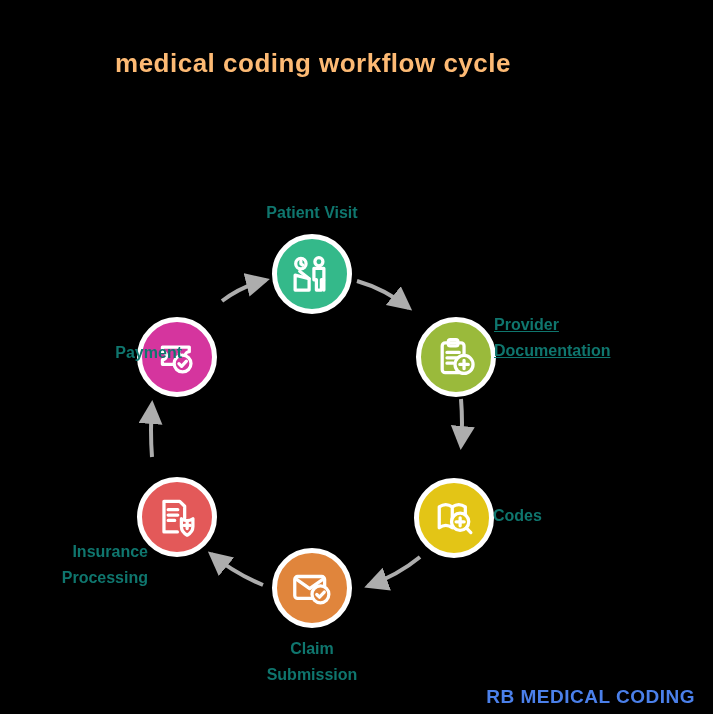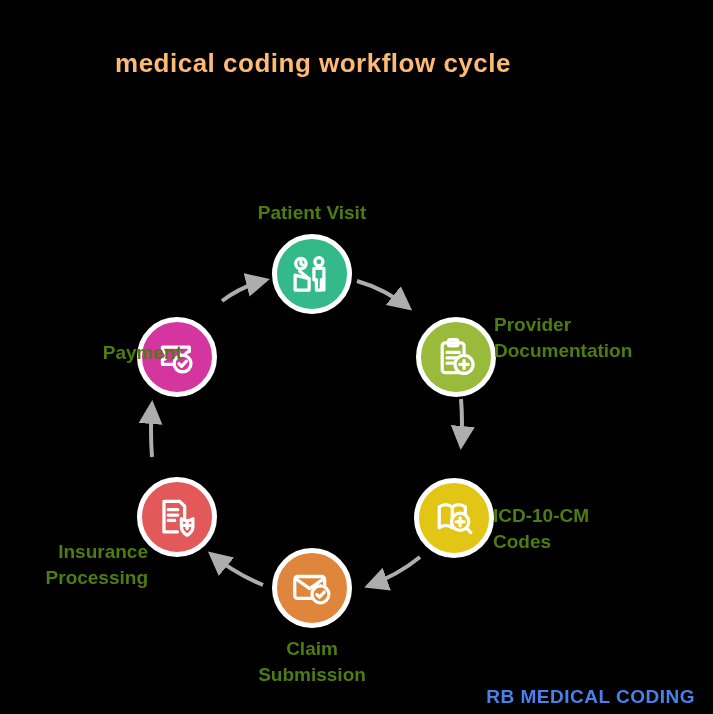--- a/index.html
+++ b/index.html
@@ -20,21 +20,21 @@
     width:70px;height:70px;border-radius:50%;
     border:5px solid #fff;
     background:var(--c,#888);
     display:flex;align-items:center;justify-content:center;
     box-shadow:0 1px 3px rgba(0,0,0,.25);
   }
   .ring svg{width:46px;height:46px;stroke:#fff;fill:none;
     stroke-width:1.7;stroke-linecap:round;stroke-linejoin:round;}
   .ring svg .badge{fill:var(--c);}
   .node-label{
-    position:absolute;font-size:19px;font-weight:bold;color:#4d7c0f;
+    position:absolute;font-size:16px;font-weight:bold;color:#0f766e;
     line-height:26px;
   }
   .lbl-center{text-align:center;}
   .lbl-right{text-align:right;}
   .watermark{
     position:absolute;right:18px;bottom:6px;
     font-size:19px;font-weight:bold;color:#4b80ea;letter-spacing:.5px;
   }
 </style>
 </head>
@@ -128,27 +128,26 @@
         <circle class="badge" cx="14.9" cy="15.4" r="4.4"></circle>
         <path d="M13 15.5l1.4 1.4 2.5-2.7"></path>
       </svg>
     </div>
   </div>
 
   <div class="node-label lbl-center" style="left:180px;top:200px;width:264px;">
     <div>Patient Visit</div>
   </div>
 
-  <div class="node-label" style="left:494px;top:312px;width:190px;">
+  <div class="node-label" style="left:494px;top:312px;width:190px;text-decoration:underline;">
     <div>Provider</div>
     <div>Documentation</div>
   </div>
 
   <div class="node-label" style="left:493px;top:503px;width:190px;">
-    <div>ICD-10-CM</div>
     <div>Codes</div>
   </div>
 
   <div class="node-label lbl-center" style="left:192px;top:636px;width:240px;">
     <div>Claim</div>
     <div>Submission</div>
   </div>
 
   <div class="node-label lbl-right" style="left:8px;top:503px;width:140px;margin-top:36px;">
     <div>Insurance</div>

